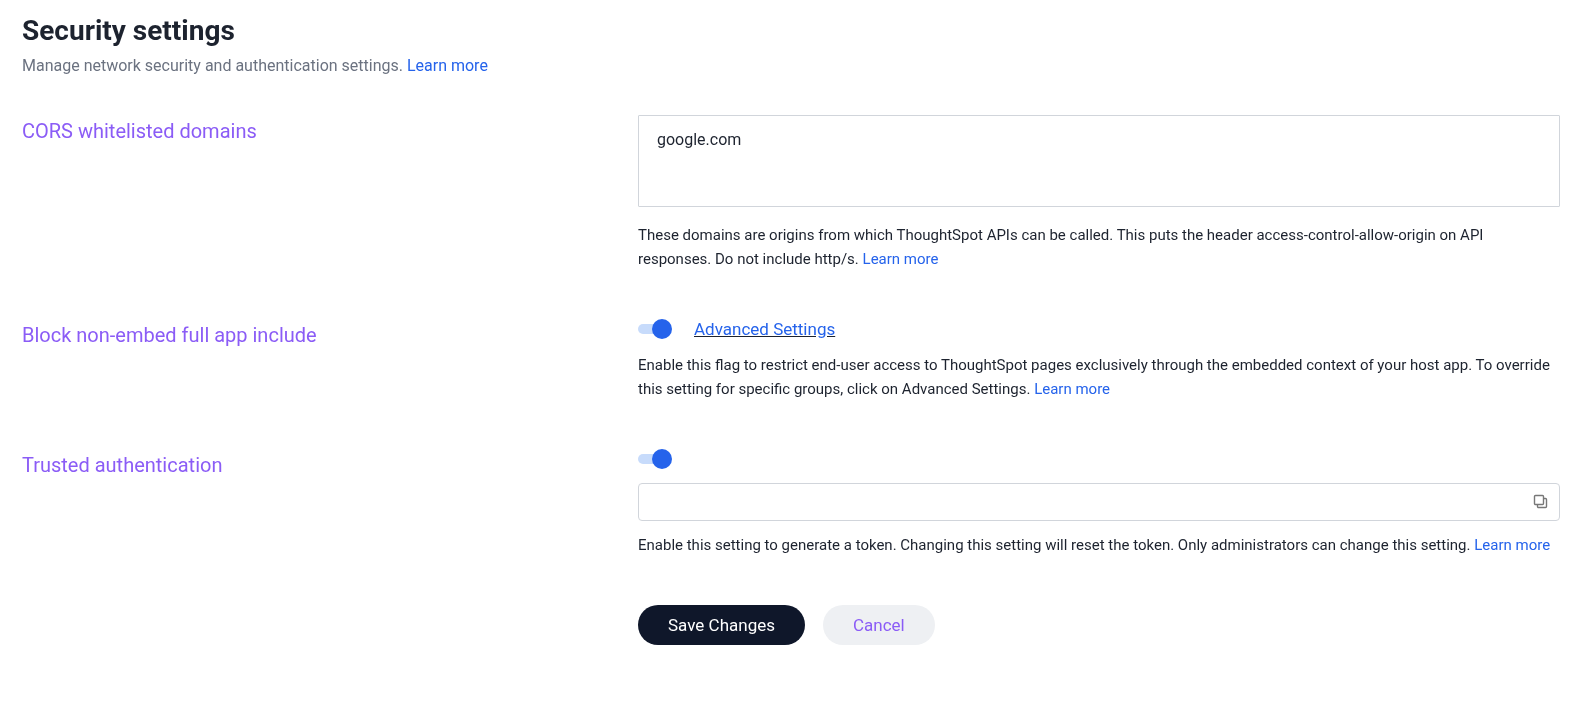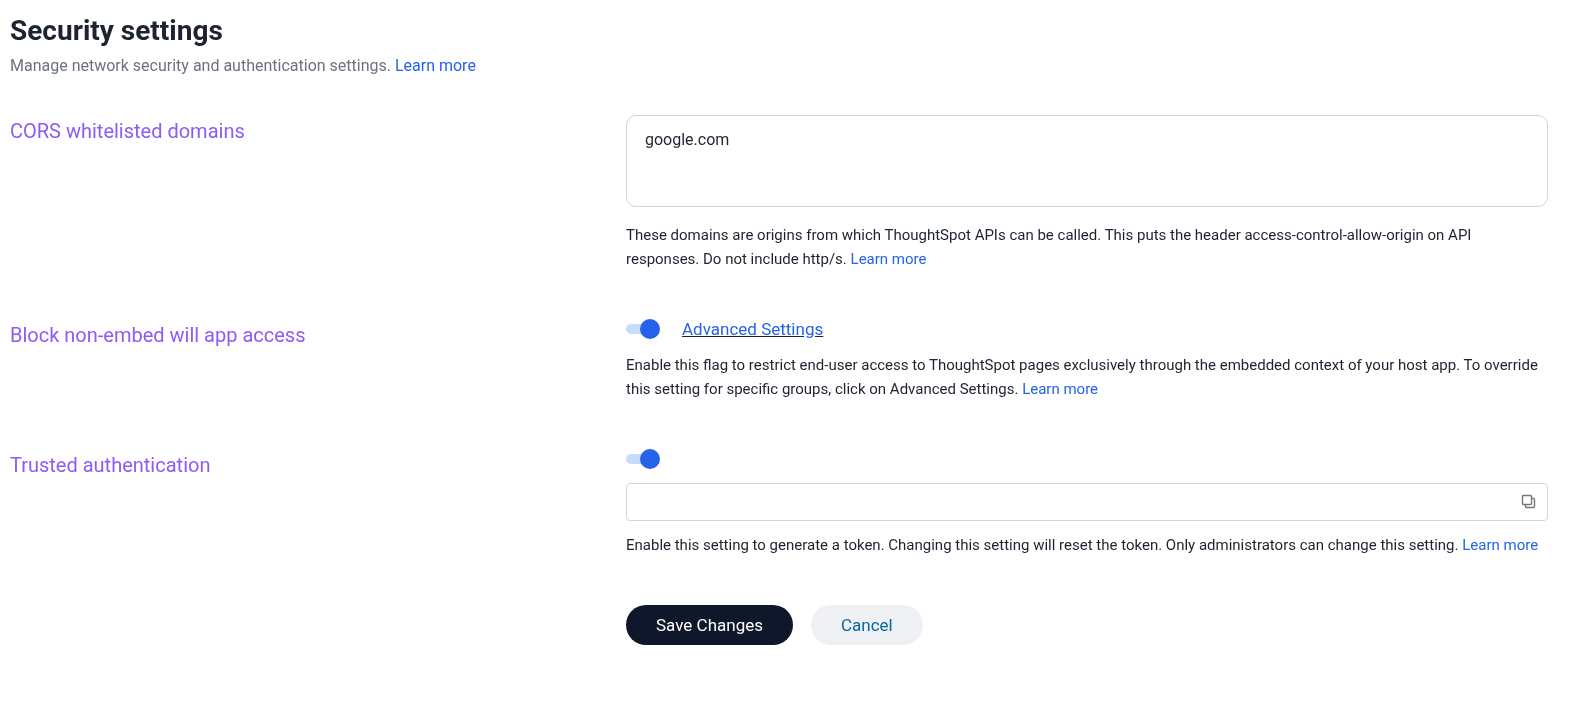--- a/index.html
+++ b/index.html
@@ -4,21 +4,21 @@
 <style>
   * { box-sizing: border-box; }
   html, body {
     margin: 0;
     padding: 0;
     font-family: -apple-system, BlinkMacSystemFont, "Segoe UI", Roboto, "Helvetica Neue", Arial, sans-serif;
     color: #1d232f;
     background: #fff;
   }
   .page {
-    padding: 14px 22px 30px 10px;
+    padding: 14px 22px 30px 22px;
     width: 1582px;
   }
   h1.page-title {
     font-size: 28px;
     font-weight: 700;
     margin: 0 0 8px 0;
     color: #1d232f;
   }
   .subtitle {
     font-size: 16px;
@@ -43,21 +43,21 @@
     padding-top: 4px;
   }
   .row-control {
     flex: 1 1 auto;
     max-width: 922px;
   }
   textarea.input-area {
     width: 100%;
     height: 92px;
     border: 1px solid #d1d5db;
-    border-radius: 10px;
+    border-radius: 1px;
     padding: 14px 18px;
     font-size: 16px;
     font-family: inherit;
     resize: none;
     color: #1d232f;
   }
   .helper {
     font-size: 15px;
     color: #1d232f;
     margin-top: 12px;
@@ -131,21 +131,21 @@
     border-radius: 999px;
     padding: 10px 30px;
     cursor: pointer;
   }
   .btn-primary {
     background: #0f172a;
     color: #fff;
   }
   .btn-secondary {
     background: #eef0f3;
-    color: #0369a1;
+    color: #8b5cf6;
   }
 </style>
 </head>
 <body>
 
 <div class="page">
 
   <h1 class="page-title">Security settings</h1>
   <p class="subtitle">
     <span>Manage network security and authentication settings.</span>
@@ -157,21 +157,21 @@
     <div class="row-control">
       <textarea class="input-area" style="">google.com</textarea>
       <div class="helper">
         <span>These domains are origins from which ThoughtSpot APIs can be called. This puts the header access-control-allow-origin on API responses. Do not include http/s.</span>
         <a class="link">Learn more</a>
       </div>
     </div>
   </div>
 
   <div class="row">
-    <div class="row-label">Block non-embed will app access</div>
+    <div class="row-label">Block non-embed full app include</div>
     <div class="row-control">
       <div class="toggle-row">
         <div class="toggle">
           <div class="toggle-track"></div>
           <div class="toggle-knob"></div>
         </div>
         <span class="adv-link">Advanced Settings</span>
       </div>
       <div class="helper">
         <span>Enable this flag to restrict end-user access to ThoughtSpot pages exclusively through the embedded context of your host app. To override this setting for specific groups, click on Advanced Settings.</span>

